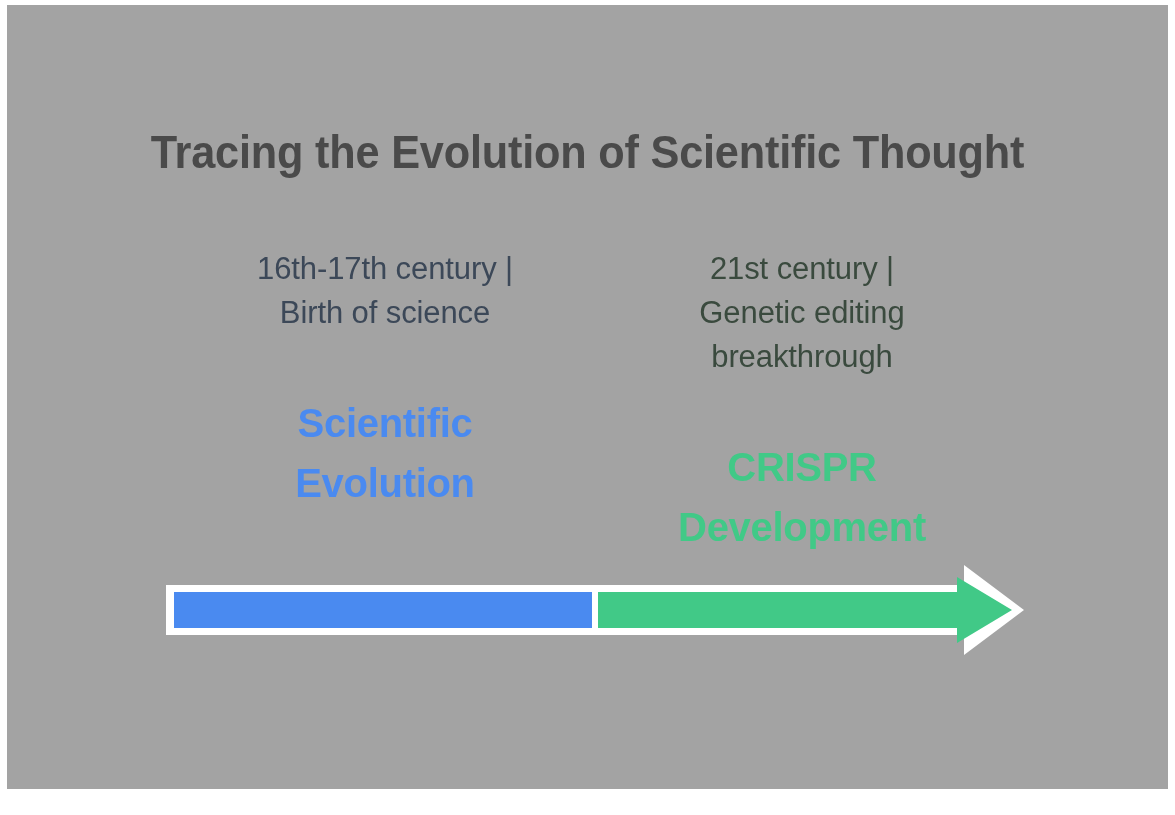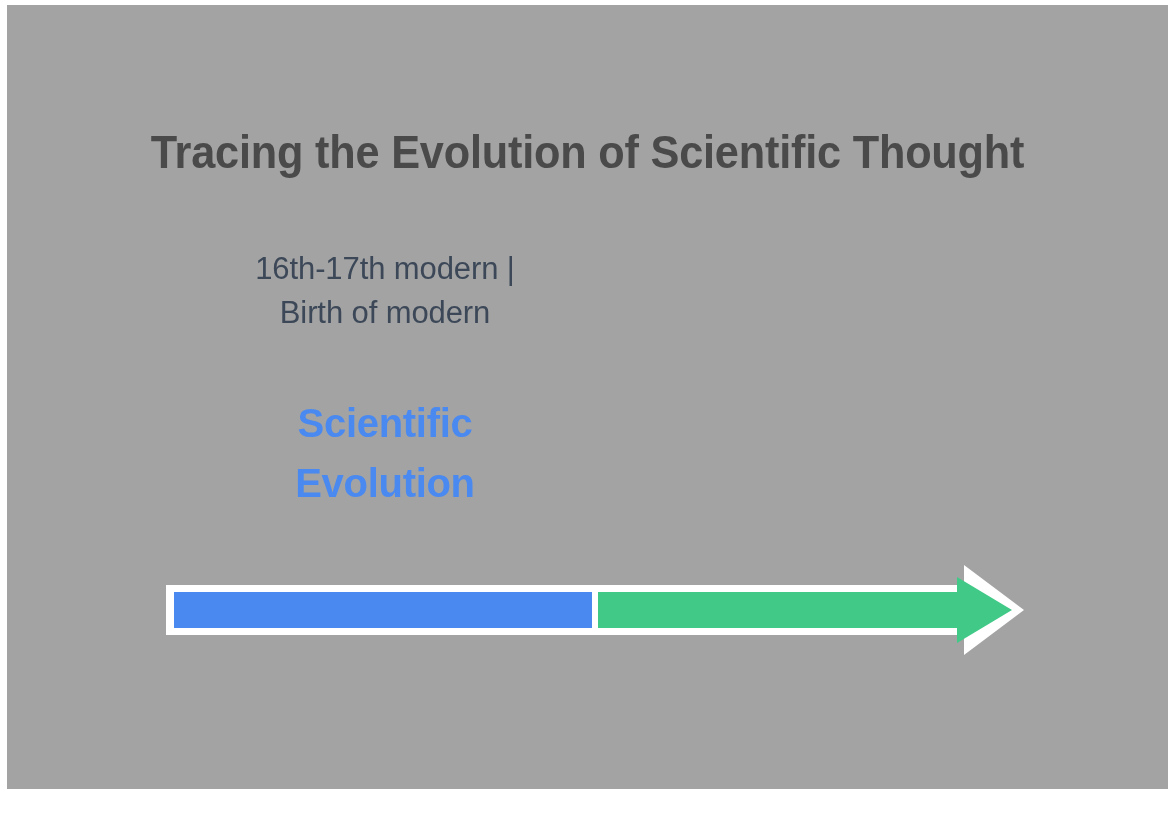--- a/index.html
+++ b/index.html
@@ -108,29 +108,40 @@
 </head>
 <body>
 
 <div id="slide">
   <div id="canvas">
 
     <div id="title">Tracing the Evolution of Scientific Thought</div>
 
     <div class="col" id="col-0">
       <div class="col-desc">
-        <div>16th-17th modern |</div>
-        <div>Birth of modern</div>
+        <div>16th-17th century |</div>
+        <div>Birth of science</div>
       </div>
       <div class="col-label">
         <div>Scientific</div>
         <div>Evolution</div>
       </div>
     </div>
 
+    <div class="col" id="col-1">
+      <div class="col-desc">
+        <div>21st century |</div>
+        <div>Genetic editing</div>
+        <div>breakthrough</div>
+      </div>
+      <div class="col-label">
+        <div>CRISPR</div>
+        <div>Development</div>
+      </div>
+    </div>
 
     <div id="timeline">
       <svg viewBox="0 0 862 94" xmlns="http://www.w3.org/2000/svg">
 
         <path d="M 2 22 L 800 22 L 800 2 L 860 47 L 800 92 L 800 72 L 2 72 Z" fill="#ffffff"></path>
 
         <rect x="10" y="29" width="418" height="36" fill="#4a8af0"></rect>
 
         <path d="M 434 29 L 793 29 L 793 14 L 848 47 L 793 80 L 793 65 L 434 65 Z" fill="#41c987"></path>
       </svg>

